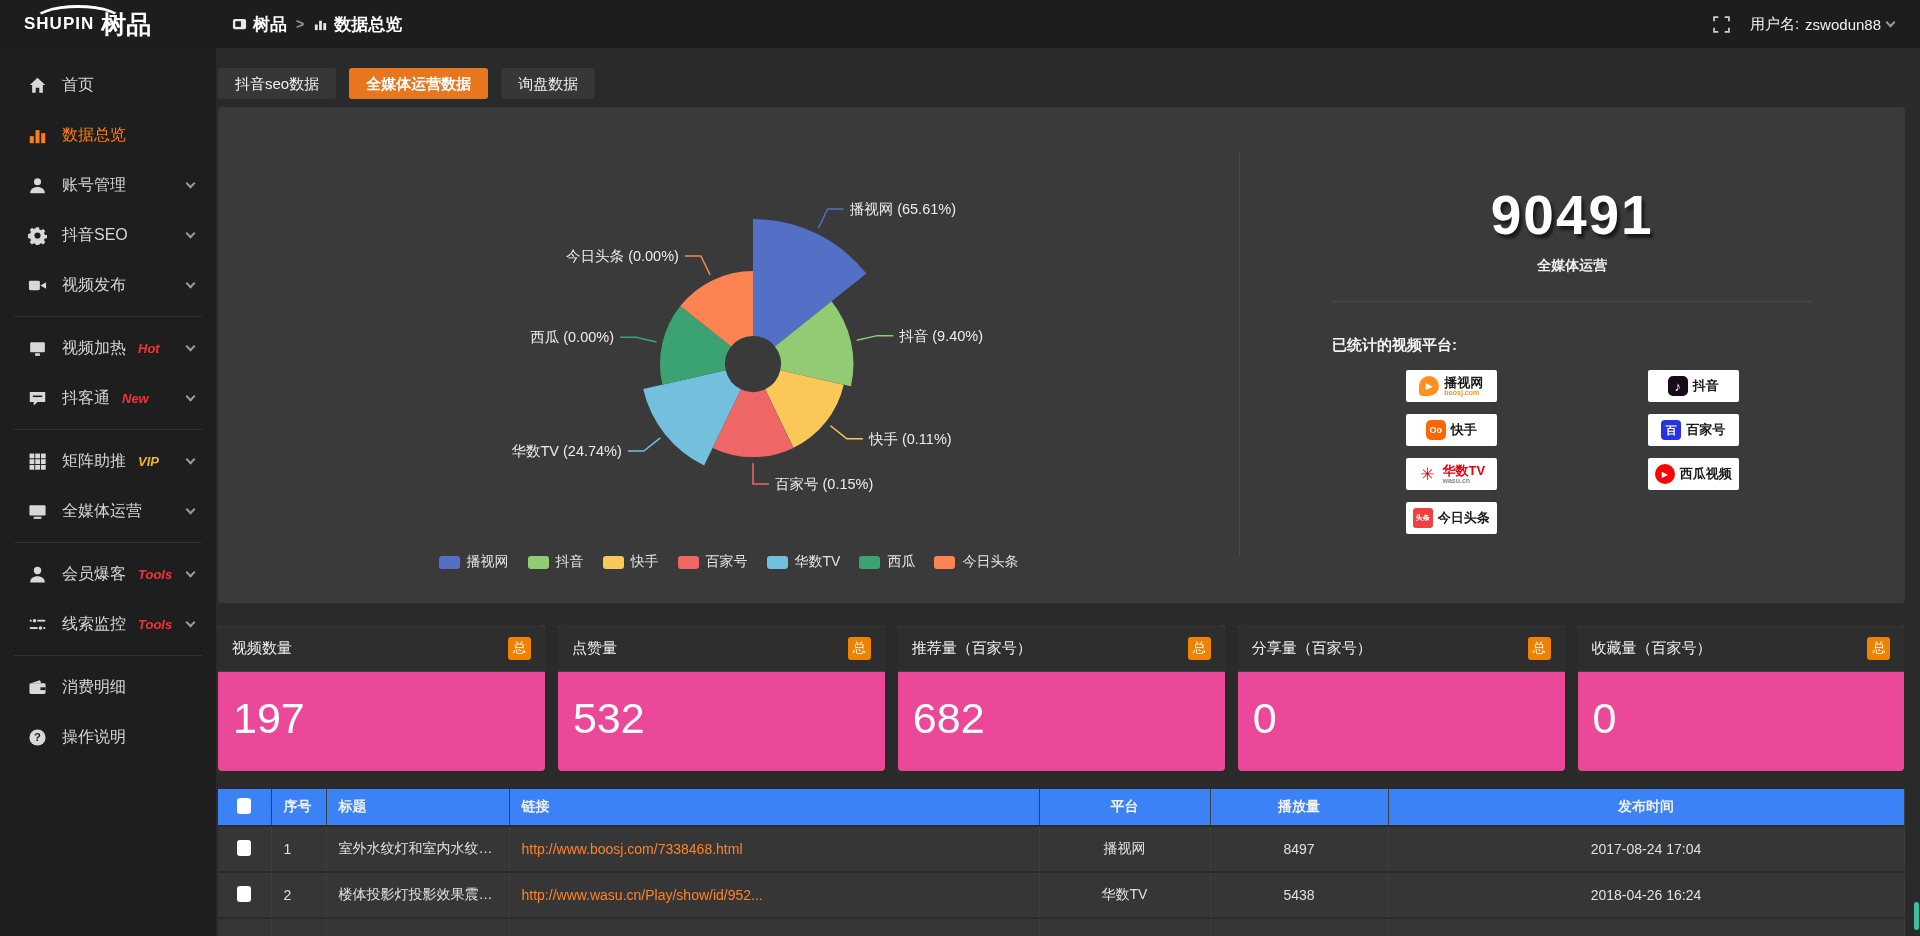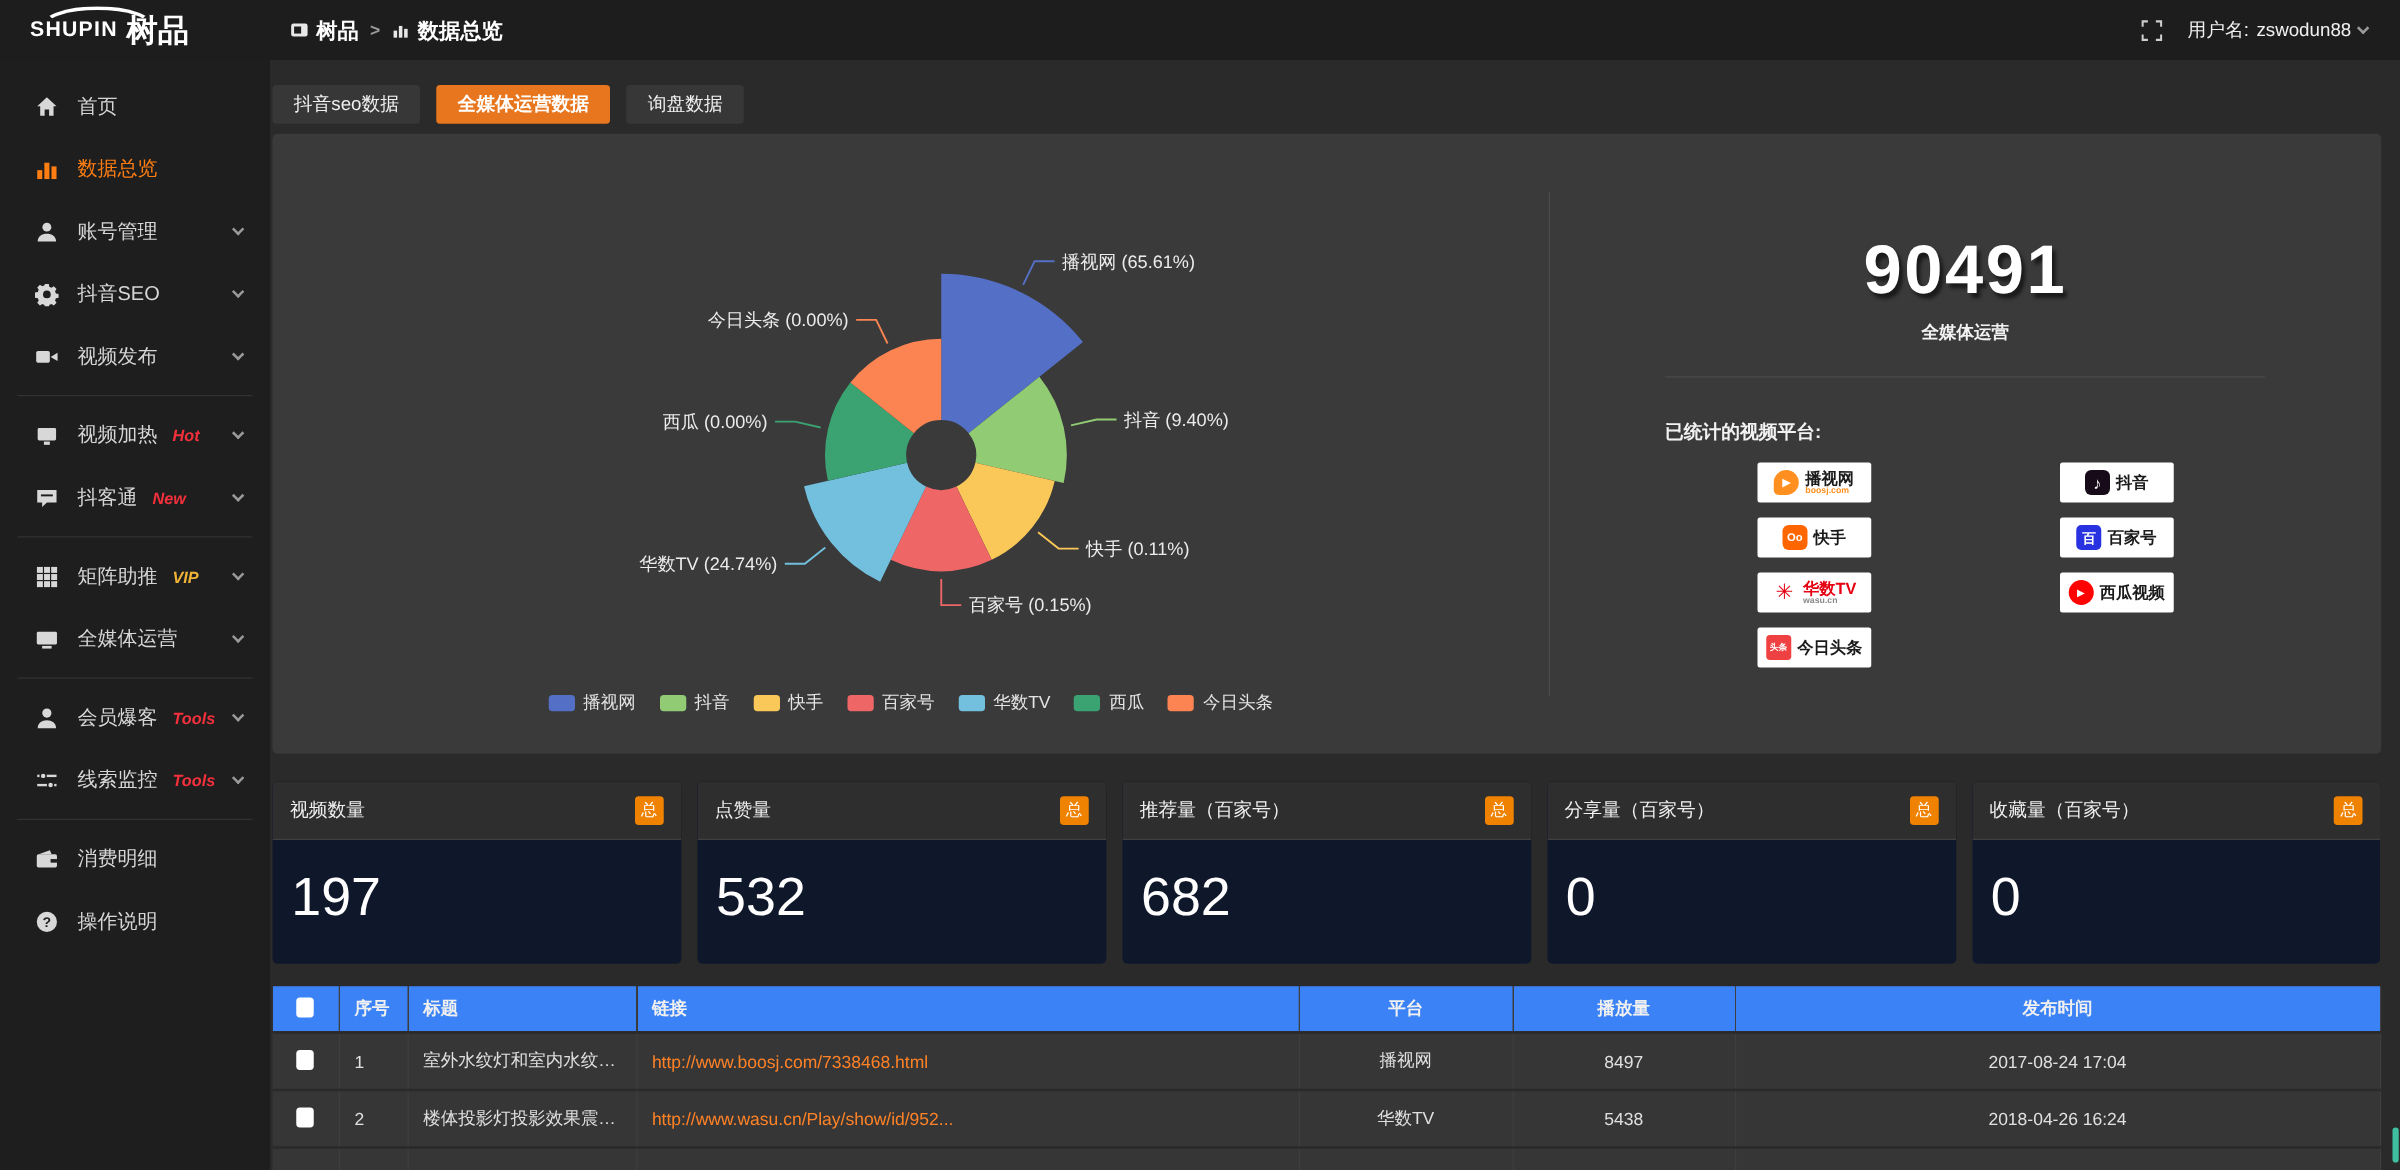--- a/index.html
+++ b/index.html
@@ -61,21 +61,21 @@
   .pbox { width:91px; height:32px; background:#fff; border-radius:2px; display:flex; align-items:center;
           justify-content:center; gap:5px; padding:0 4px; }
   .pbox .picon { width:20px; height:20px; display:flex; align-items:center; justify-content:center;
                  color:#fff; font-weight:bold; flex:none; }
   .pbox .ptxt { display:flex; flex-direction:column; line-height:1.05; align-items:flex-start; }
   .pbox .pname { font-size:13px; font-weight:bold; color:#1a1a1a; white-space:nowrap; }
   .pbox .psub { font-size:7px; font-weight:bold; }
 
   
   .cards { margin-top:22px; display:grid; grid-template-columns:repeat(5,1fr); gap:13px; }
-  .card { height:146px; background:#0f172a; border-radius:4px; overflow:hidden; }
+  .card { height:146px; background:#ec4899; border-radius:4px; overflow:hidden; }
   .card-head { height:47px; background:#2e2e2e; border-bottom:1px solid #404040; display:flex;
                align-items:center; padding:0 14px; }
   .card-label { font-size:15px; color:#f0f0f0; }
   .card-badge { margin-left:auto; width:23px; height:23px; background:#ef8201; color:#fff; font-size:13px;
                 border-radius:3px; display:flex; align-items:center; justify-content:center; cursor:pointer; }
   .card-value { padding:22px 0 0 15px; font-size:43px; color:#fff; font-weight:500; }
 
   
   .data-table { margin-top:18px; width:100%; border-collapse:collapse; table-layout:fixed; background:#363636; }
   .data-table th { height:37px; background:#3b82f6; font-size:14px; font-weight:bold; color:#f0f0f0; }

